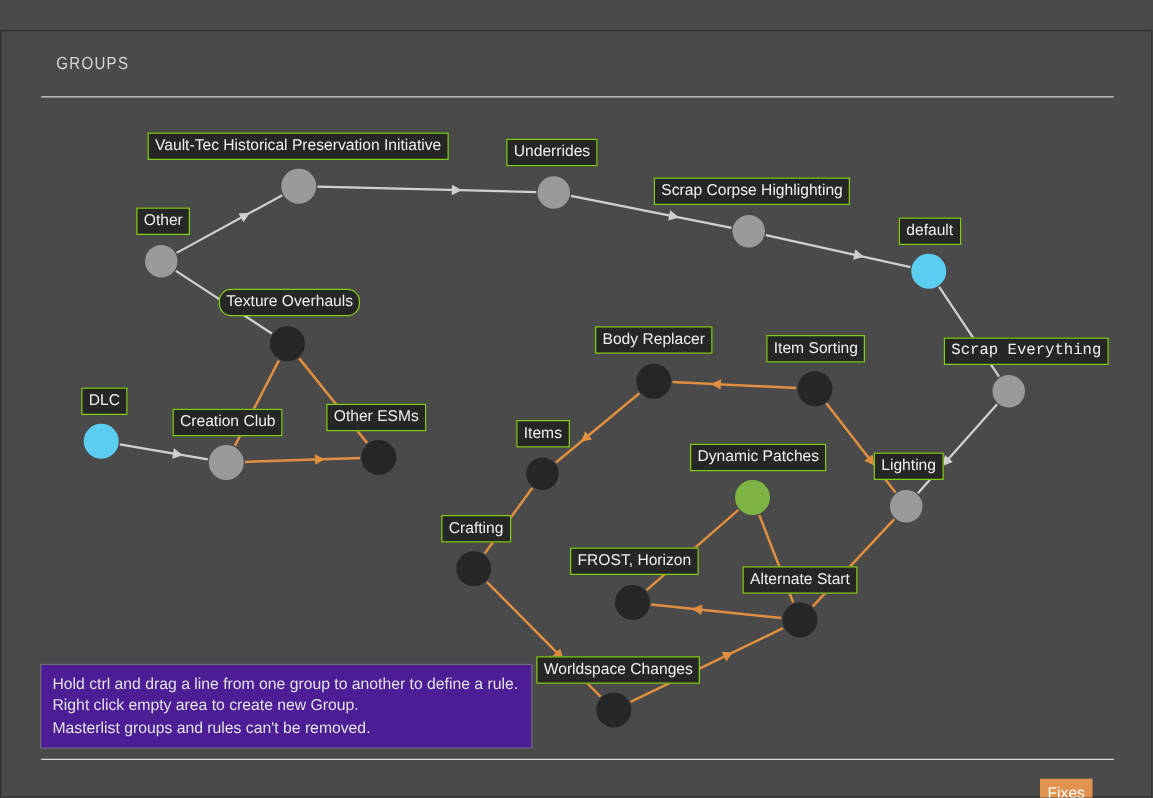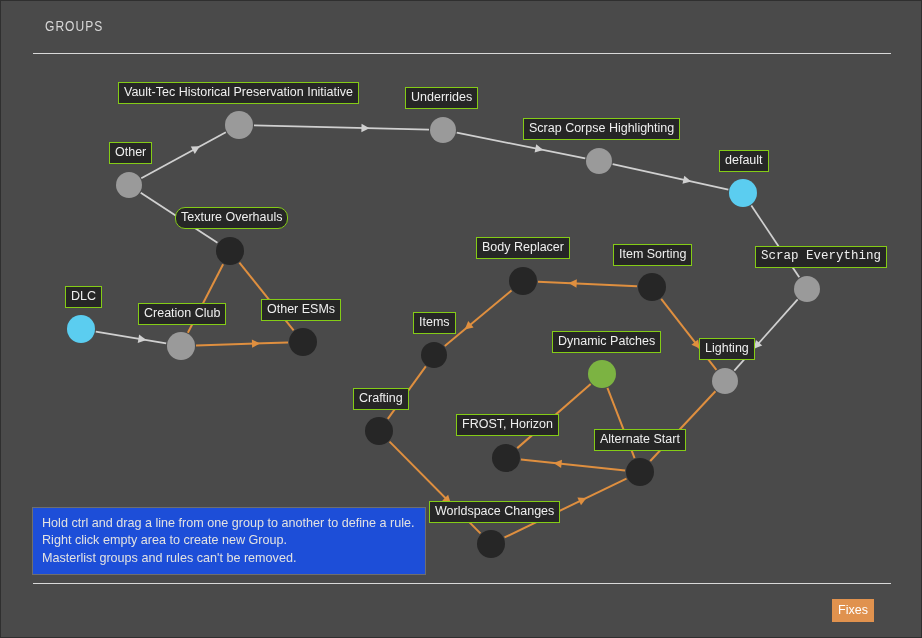--- a/index.html
+++ b/index.html
@@ -8,20 +8,21 @@
     background:#4a4a4a;
     font-family:"Liberation Sans", sans-serif;
     overflow:hidden;
     position:relative;
   }
   #dialog{
     position:absolute;inset:0;
     background:#4a4a4a;
     border:1px solid #2f2f2f;
     box-sizing:border-box;
+    margin-top:24px;
   }
   #title{
     position:absolute;left:44px;top:17px;
     color:#d8d8d8;
     font-size:14px;
     letter-spacing:1.2px;
     font-family:"Liberation Sans Narrow","Liberation Sans",sans-serif;
     transform:scaleX(0.86);
     transform-origin:left center;
     font-weight:400;
@@ -54,21 +55,21 @@
     line-height:13px;
     padding:3px 5px 4px 5px;
     white-space:nowrap;
     box-sizing:border-box;
   }
 
   #info{
     position:absolute;
     left:31px;top:450px;
     width:394px;
-    background:#1d4ed8;
+    background:#4c1d95;
     border:1px solid #6e6e6e;
     box-sizing:border-box;
     padding:7px 8px 7px 9px;
   }
   #info div{
     color:#e2e2e2;
     font-size:12.6px;
     line-height:17.4px;
     white-space:nowrap;
   }

